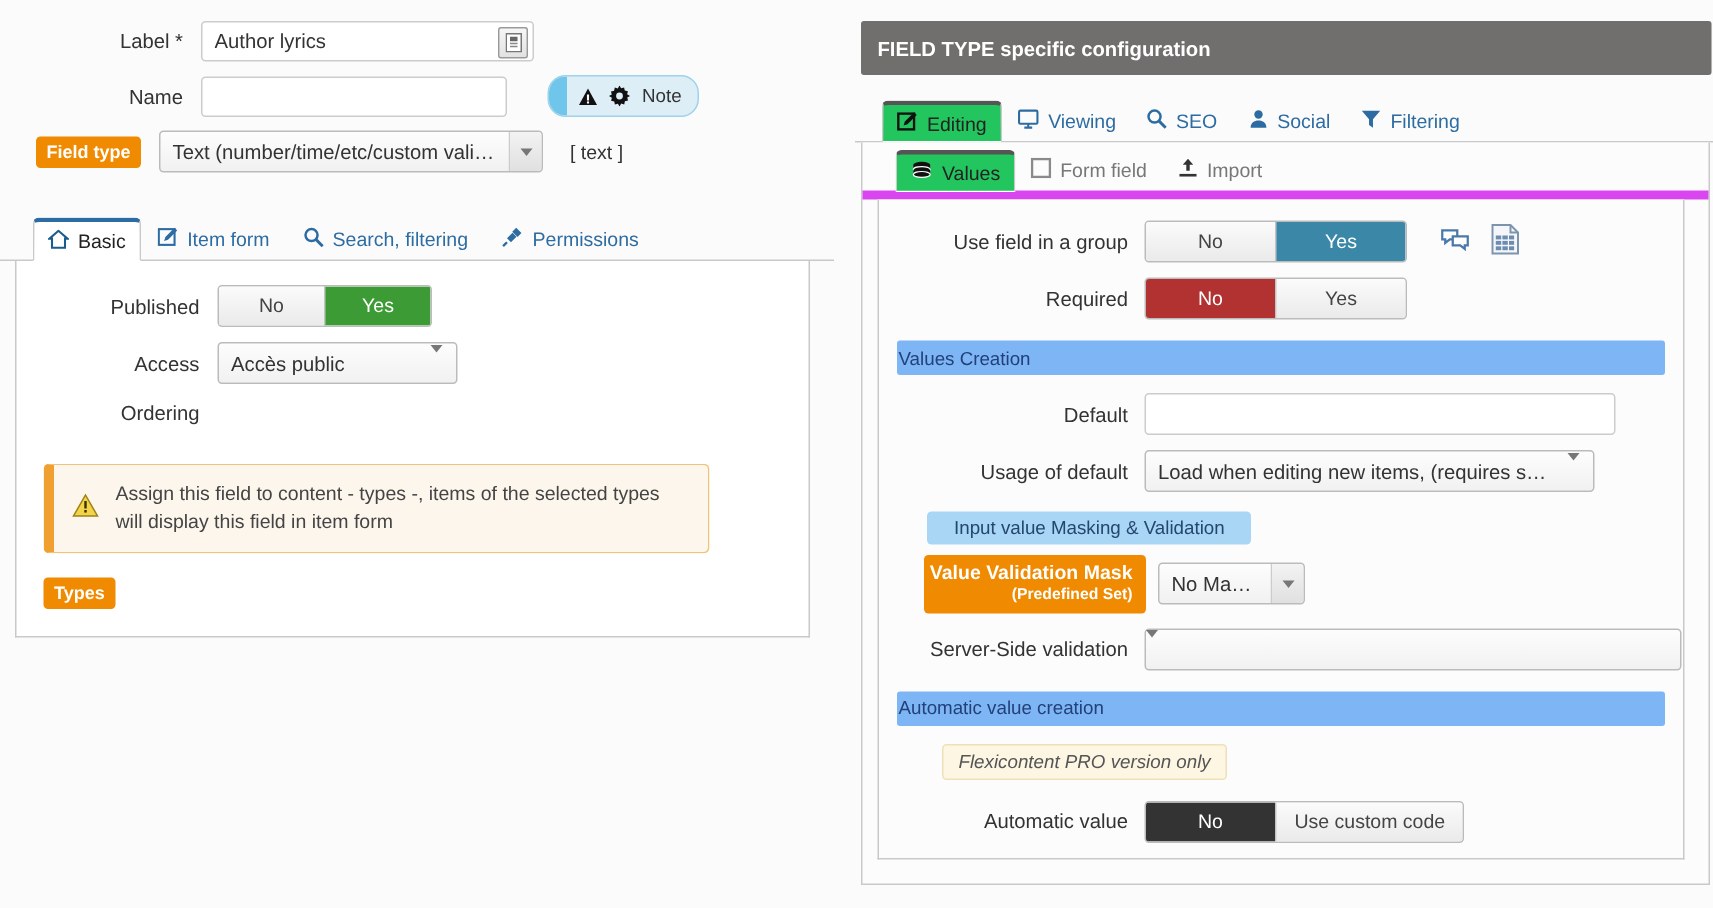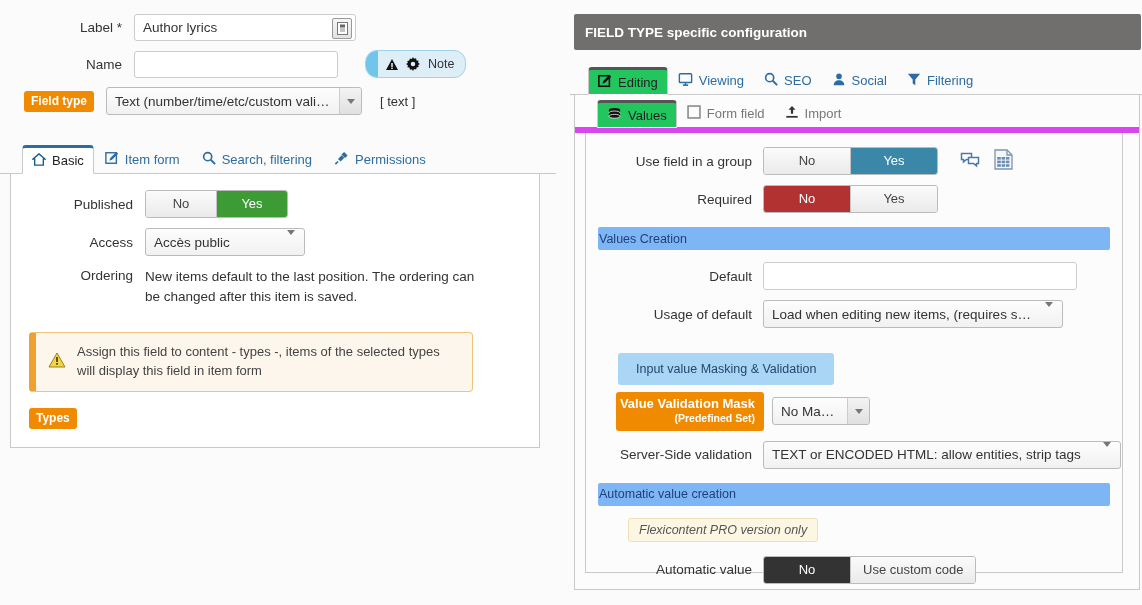--- a/index.html
+++ b/index.html
@@ -179,22 +179,22 @@
 
   .rrow{display:flex;align-items:center;margin-bottom:9px;}
   .rlbl{width:166px;text-align:right;padding-right:11px;font-size:13.5px;color:#333;flex:none;}
 
   .secbar{
     margin:14px 12px 12px 12px;background:#7eb6f5;
     color:#22407a;font-size:12.5px;height:23px;display:flex;
     align-items:center;padding-left:1px;border-radius:2px;
   }
   .subbar{
-    margin:12px 0 7px 32px;background:#a9d6f5;color:#24466f;font-size:12.5px;
-    height:32px;display:inline-flex;align-items:center;justify-content:center;
+    margin:0 0 7px 32px;background:#a9d6f5;color:#24466f;font-size:12.5px;
+    height:22px;display:inline-flex;align-items:center;justify-content:center;
     padding:0 18px;border-radius:3px;
   }
   .maskrow{display:flex;align-items:center;margin-bottom:10px;}
   .masktag{
     background:#f08a00;color:#fff;border-radius:3px;
     width:148px;box-sizing:border-box;padding:4px 9px 5px 0;
     text-align:right;margin-left:30px;
   }
   .masktag .m1{font-weight:bold;font-size:13px;display:block;line-height:1.25;}
   .masktag .m2{font-weight:bold;font-size:10.5px;display:block;line-height:1.3;}
@@ -318,21 +318,20 @@
       <div class="rrow" style="margin-bottom:11px;">
         <div class="lbl">Access</div>
         <div class="select" style="width:160px;">
           <span class="stext">Accès public</span>
           <span style="padding-right:9px;"><i class="caret"></i></span>
         </div>
       </div>
 
       <div class="rrow" style="align-items:flex-start;">
         <div class="lbl" style="padding-top:1px;">Ordering</div>
-        <div class="ordering-text">New items default to the last position. The ordering can be changed after this item is saved.</div>
       </div>
 
       <div class="warnbox">
         <span>
           <svg width="18" height="16" viewBox="0 0 18 16">
             <polygon points="9,1 17,15 1,15" fill="#f2d34a" stroke="#9c8214" stroke-width="1"></polygon>
             <rect x="8.2" y="5" width="1.6" height="5" fill="#3a3000"></rect>
             <rect x="8.2" y="11" width="1.6" height="1.7" fill="#3a3000"></rect>
           </svg>
         </span>
@@ -503,21 +502,20 @@
             <span class="stext">No Masking</span>
             <span class="arrowbox">
                 <i class="caret"></i>
               </span>
           </div>
         </div>
 
         <div class="rrow">
           <div class="rlbl">Server-Side validation</div>
           <div class="select" style="width:358px;">
-            <span class="stext">TEXT or ENCODED HTML: allow entities, strip tags</span>
             <span style="padding-right:9px;"><i class="caret"></i></span>
           </div>
         </div>
 
         <div class="secbar">Automatic value creation</div>
 
         <div>
           <span class="pro-note">Flexicontent PRO version only</span>
         </div>
 

